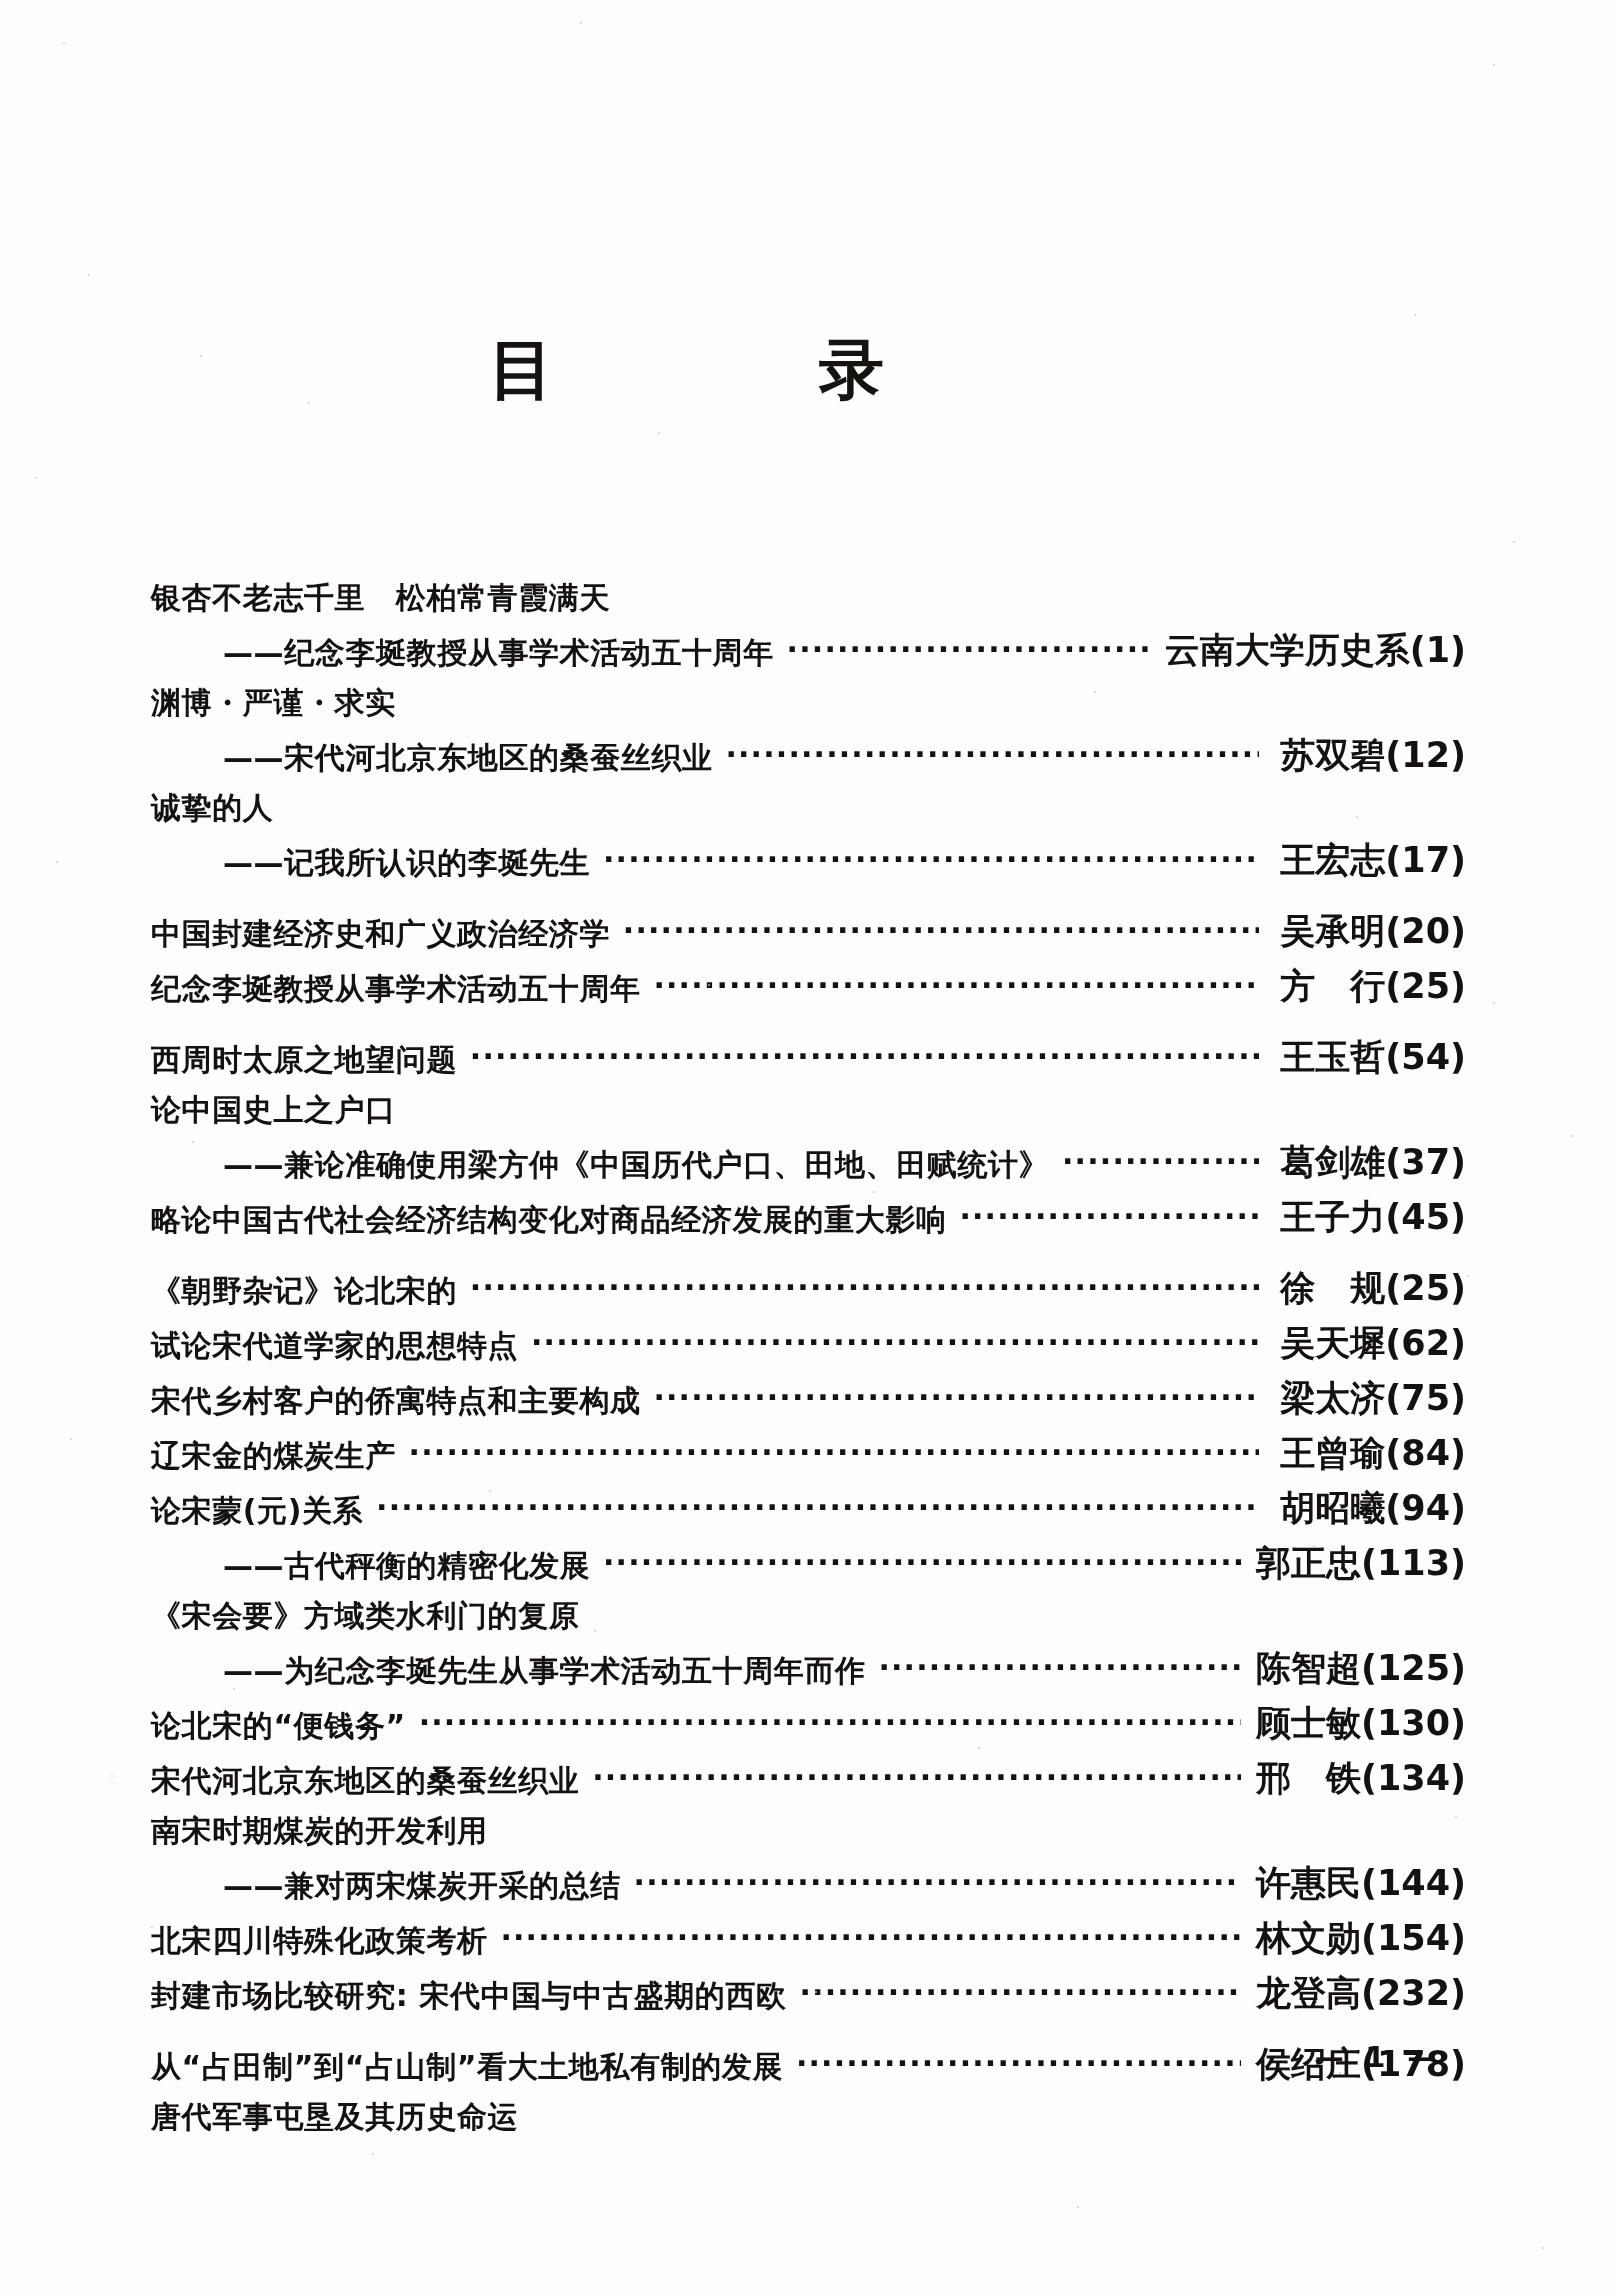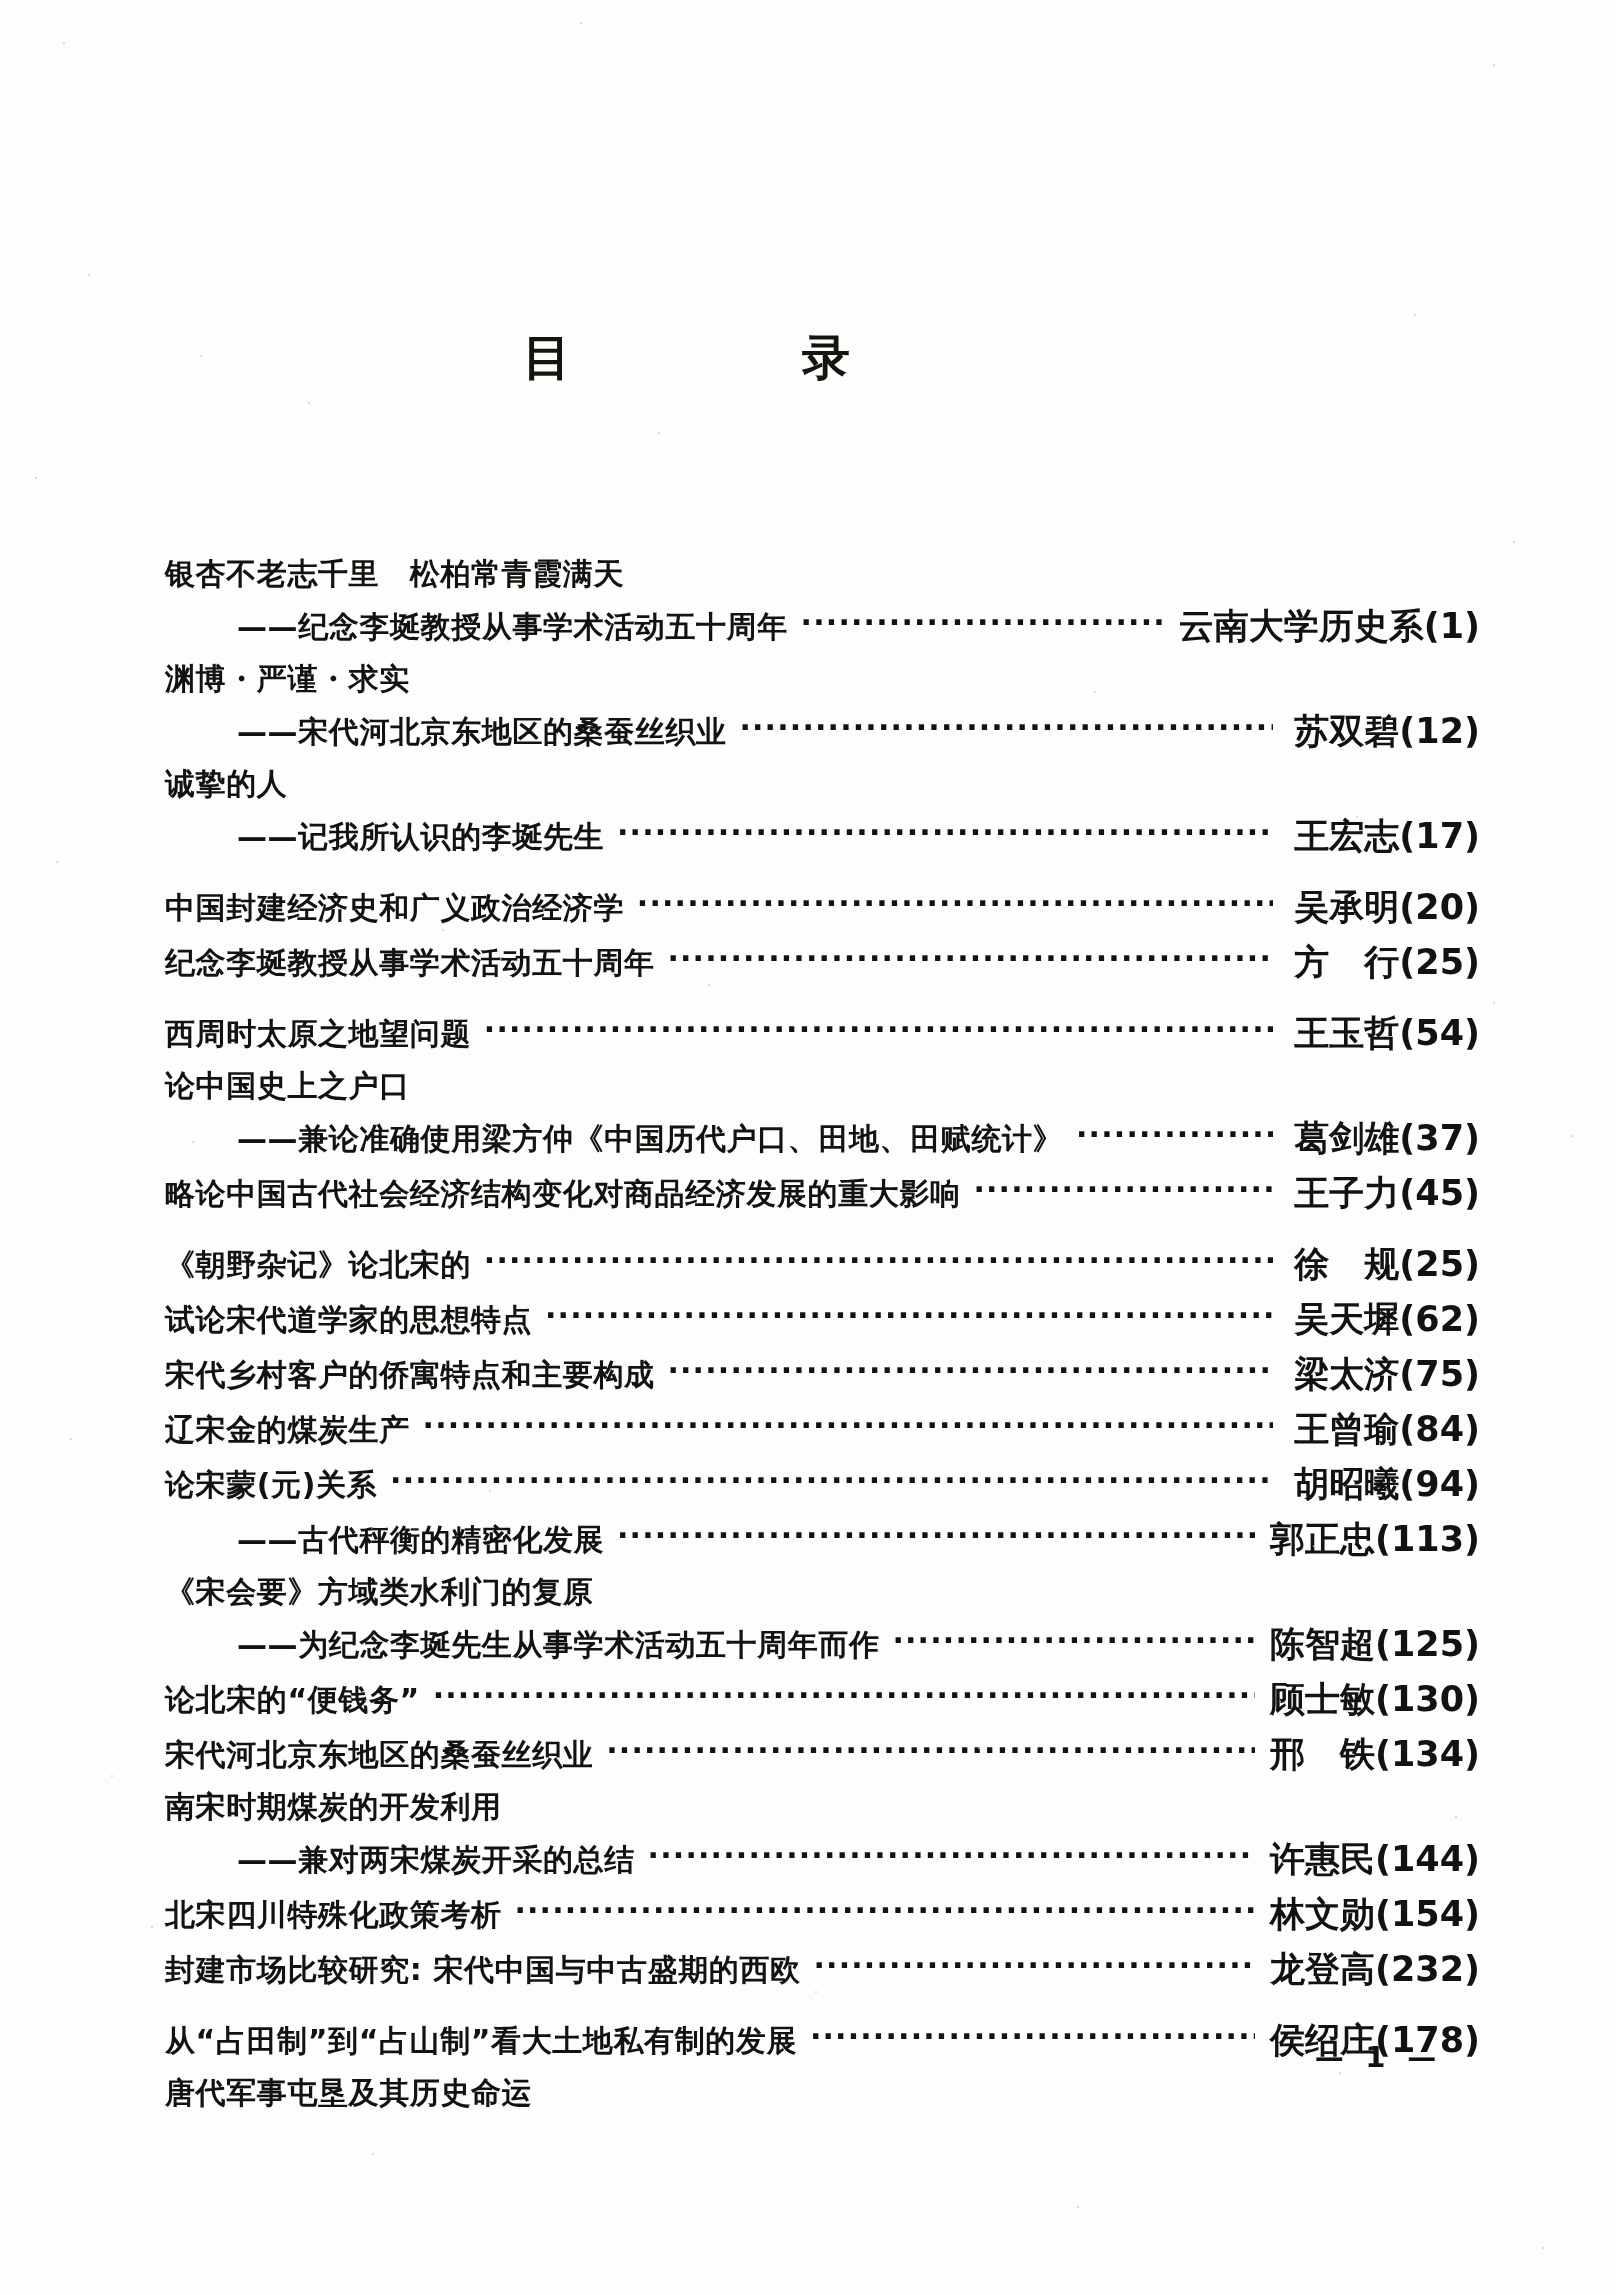--- a/index.html
+++ b/index.html
@@ -32,21 +32,21 @@
   .content {
     position: absolute;
     left: 151px;
     top: 0;
     width: 1315px;
   }
 
   .toc-title {
     text-align: center;
     font-family: "DejaVu Sans", "Liberation Sans", sans-serif;
-    font-size: 48px;
+    font-size: 65px;
     font-weight: 700;
     letter-spacing: 45px;
     text-indent: 45px;
     color: #15130f;
     margin-top: 326px;
     margin-bottom: 16px;
     padding-right: 244px;
   }
 
   .entries {
@@ -58,26 +58,25 @@
     margin-bottom: 36px;
   }
   .group:last-child { margin-bottom: 0; }
 
   
   .entry { }
 
   
   .line {
     display: flex;
-    align-items: center;
+    align-items: flex-end;
     width: 100%;
     line-height: 1.0;
     margin-bottom: 20px;
     white-space: nowrap;
-    margin-left: 14px;
   }
 
   .title-text,
   .sub-text {
     font-size: 30px;
     font-weight: 700;
     color: #141210;
     letter-spacing: 0.6px;
     flex: 0 0 auto;
   }

